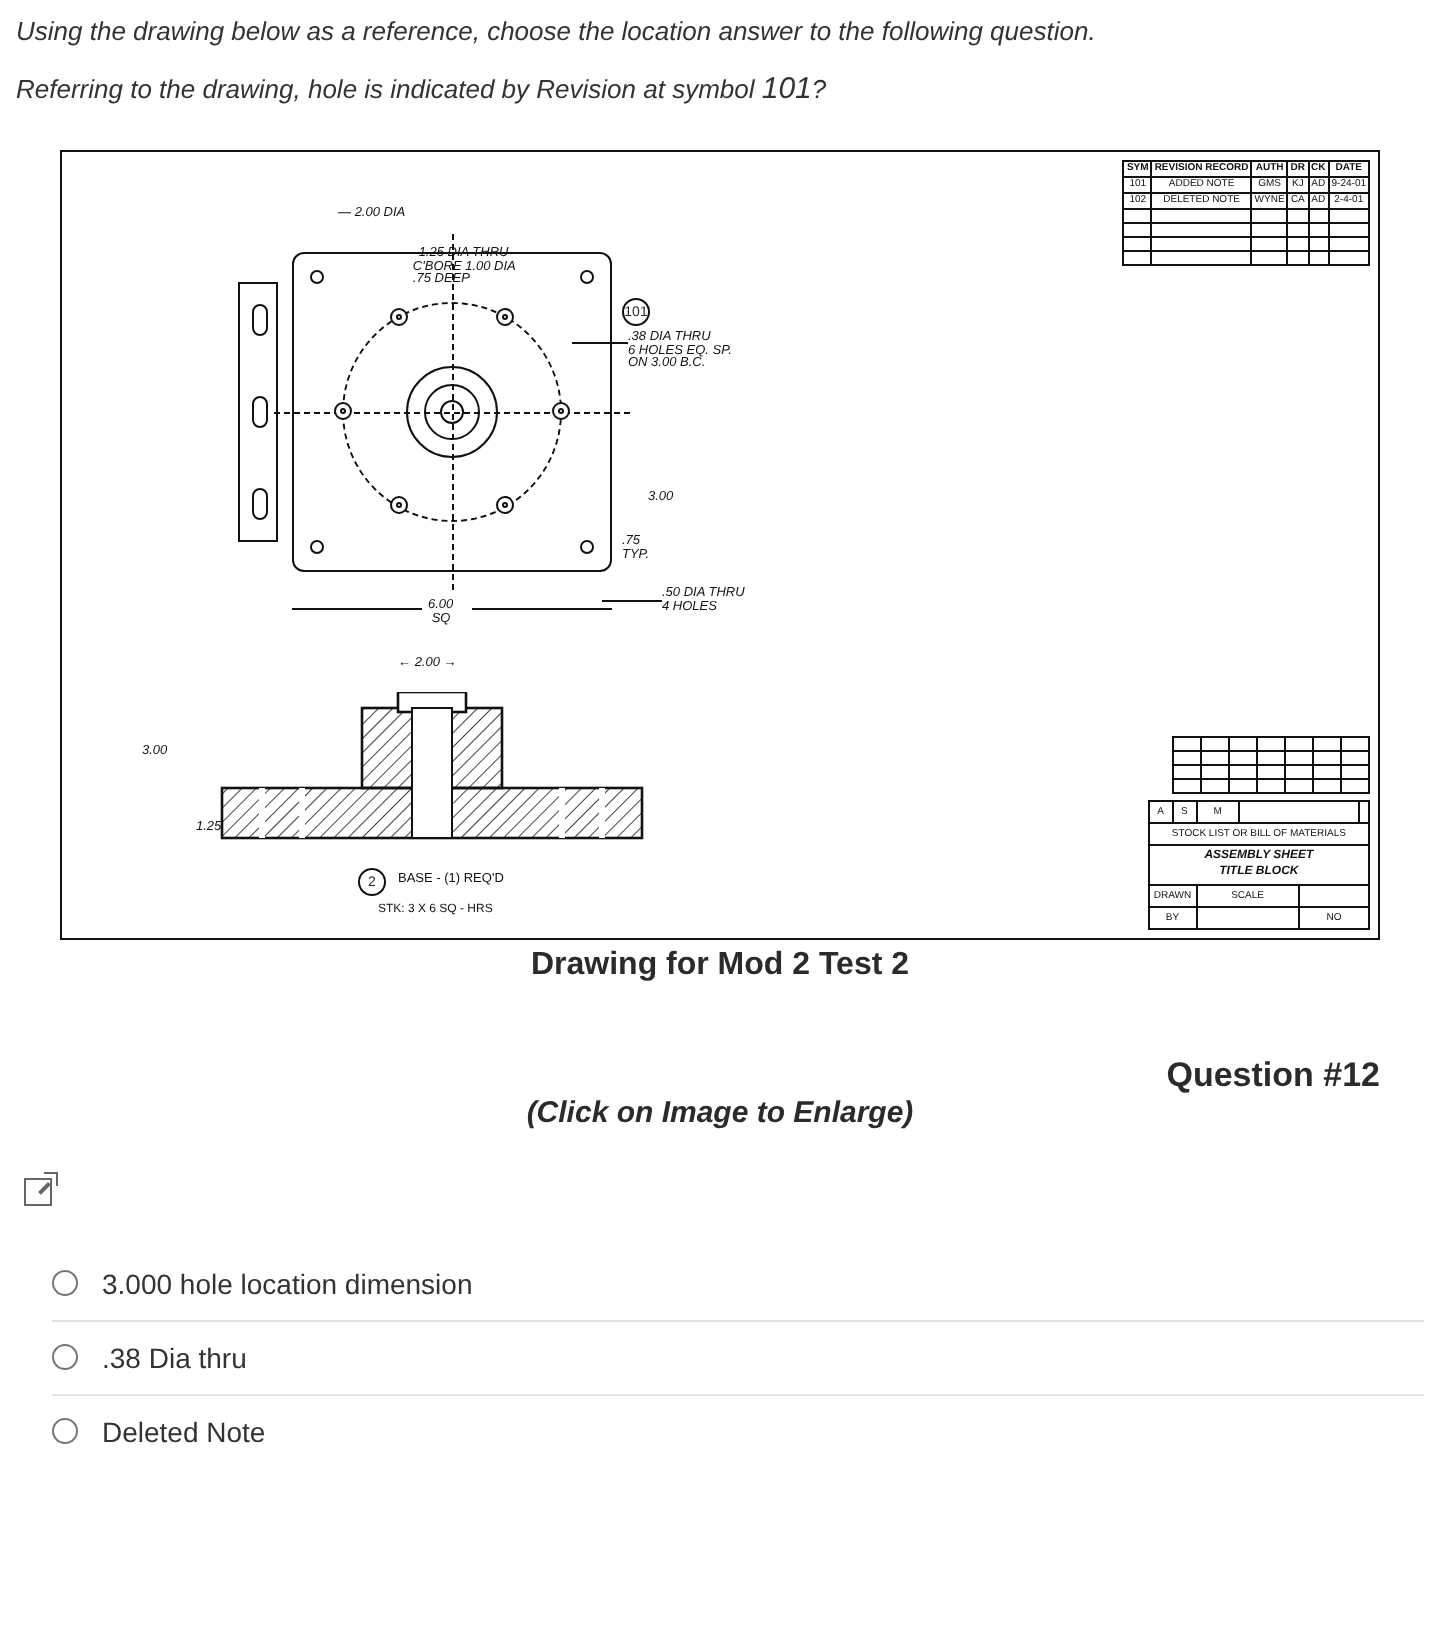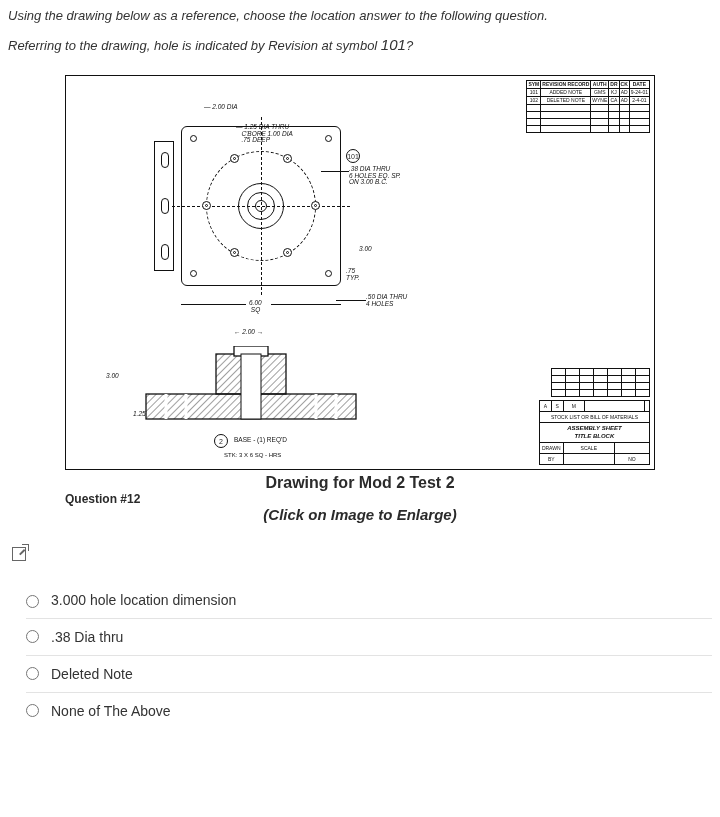--- a/index.html
+++ b/index.html
@@ -9,21 +9,21 @@
     height: 817px;
     background: #fff;
     padding: 6px 8px;
     font-size: 13px;
     color: #2b2b2b;
   }
   .prompt { font-style: italic; color: #333; line-height: 1.6; margin-bottom: 6px; }
   .question { font-style: italic; color: #333; line-height: 1.6; margin-bottom: 18px; }
   .big { font-size: 15px; }
   .drawing-wrap {
-    width: 590px;
+    width: 660px;
     margin: 0 auto 4px auto;
   }
   .drawing-frame {
     border: 1px solid #111;
     width: 100%;
     height: 395px;
     position: relative;
     background: #fff;
     font-family: Arial, sans-serif;
   }
@@ -90,35 +90,35 @@
   
   .elev{
     position:absolute; left:60px; top:270px; width:250px; height:80px;
   }
   .elev svg{position:absolute;inset:0;}
 
   
   .balloon{position:absolute;width:14px;height:14px;border:1px solid #111;border-radius:50%;font-size:7px;text-align:center;line-height:13px;}
 
   .caption { text-align:center; font-weight:700; font-size:16px; margin-top:4px;}
-  .caption2{ text-align:left; font-weight:700; font-size:12px;}
+  .caption2{ text-align:right; font-weight:700; font-size:17px;margin-top:36px;}
   .caption3{ text-align:center; font-weight:700; font-style:italic; font-size:15px; margin-bottom:20px;}
 
   .enlarge-icon{
     display:inline-block; width:14px; height:14px; border:1.5px solid #666; position:relative; margin:4px 0 18px 4px;
   }
   .enlarge-icon:before{content:"";position:absolute;top:-4px;right:-4px;width:6px;height:6px;border-top:1.5px solid #666;border-right:1.5px solid #666;}
   .enlarge-icon:after{content:"";position:absolute;top:1px;right:1px;width:7px;height:1.5px;background:#666;transform:rotate(-45deg);transform-origin:right top;}
 
   .options { padding-left:18px; }
   .option-row{
     display:flex; align-items:center; gap:12px; padding:10px 0;
     border-top:1px solid #e3e3e3;
   }
-  .option-row:first-child{border-top:none;align-items:flex-end;}
+  .option-row:first-child{border-top:none;}
   .option-row input[type=radio]{
     width:13px;height:13px;cursor:pointer;
   }
   .option-row label{font-size:14px;color:#333;}
 </style>
 </head>
 <body>
 
 
 
@@ -345,20 +345,16 @@
     <label>3.000 hole location dimension</label>
   </div>
   <div class="option-row">
     <input type="radio" name="ans" style="">
     <label>.38 Dia thru</label>
   </div>
   <div class="option-row">
     <input type="radio" name="ans" style="">
     <label>Deleted Note</label>
   </div>
-  <div class="option-row">
-    <input type="radio" name="ans" style="">
-    <label>None of The Above</label>
-  </div>
 </div>
 
 
 
 
 </body></html>

